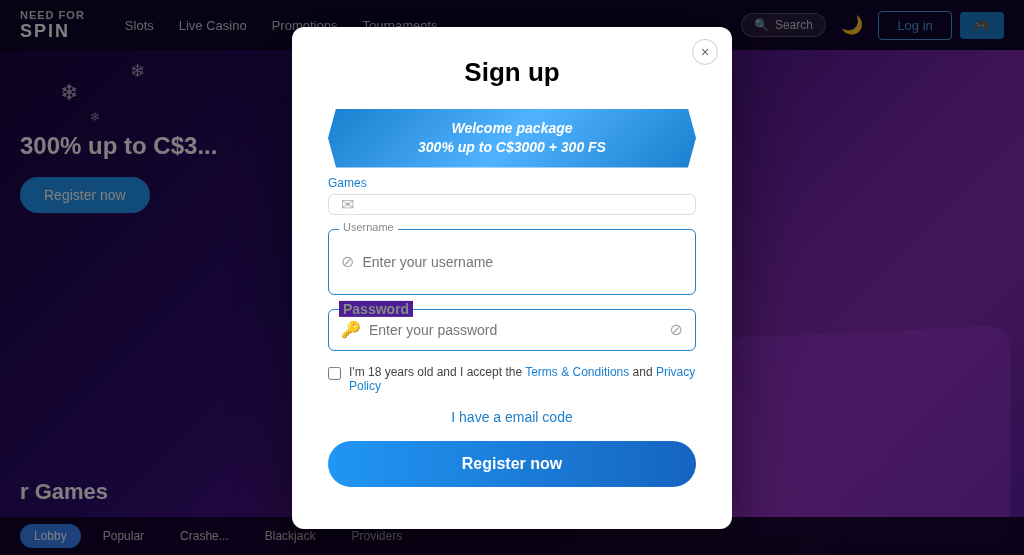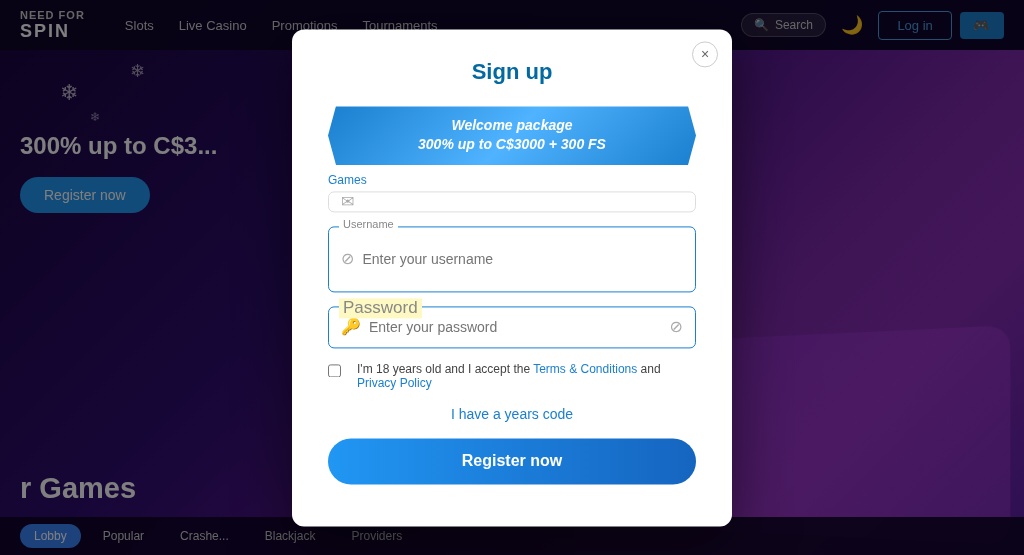--- a/index.html
+++ b/index.html
@@ -73,21 +73,21 @@
       background: white; border-radius: 12px; width: 440px;
       padding: 30px 36px 28px; z-index: 20; box-shadow: 0 20px 60px rgba(0,0,0,0.5);
     }
     .modal-close {
       position: absolute; top: 12px; right: 14px;
       background: none; border: 1px solid #ccc; border-radius: 50%;
       width: 26px; height: 26px; display: flex; align-items: center; justify-content: center;
       cursor: pointer; font-size: 14px; color: #666;
     }
     .modal-title {
-      text-align: center; font-size: 22px; font-weight: 700; color: #0369a1; margin-bottom: 21px;
+      text-align: center; font-size: 26px; font-weight: 700; color: #000000; margin-bottom: 21px;
     }
     .welcome-banner {
       background: linear-gradient(135deg, #1a7fce, #4fb3ff, #1a7fce);
       border-radius: 6px; padding: 10px 20px; text-align: center; margin-bottom: 8px;
       position: relative; clip-path: polygon(8px 0%, calc(100% - 8px) 0%, 100% 50%, calc(100% - 8px) 100%, 8px 100%, 0% 50%);
     }
     .welcome-banner p { color: white; font-weight: 700; font-size: 14px; line-height: 1.4; font-style: italic; }
 
     
     .field-group { margin-bottom: 14px; }
@@ -115,27 +115,27 @@
       position: absolute; top: -9px; left: 10px; background: white;
       padding: 0 4px; font-size: 11px; color: #888;
     }
 
     
     .field-password {
       border: 1px solid #1a7fce; border-radius: 6px; position: relative; padding: 0 12px;
       display: flex; align-items: center; background: white;
     }
     .field-password-label {
-      position: absolute; top: -9px; left: 10px; background: #fef9c3;
-      padding: 0 4px; font-size: 17px; color: #888;
+      position: absolute; top: -9px; left: 10px; background: #4c1d95;
+      padding: 0 4px; font-size: 14px; color: #888; font-weight: bold;
     }
 
     
     .checkbox-row {
-      display: flex; align-items: flex-start; gap: 16px; margin-bottom: 16px; font-size: 12px; color: #444;
+      display: flex; align-items: flex-start; gap: 8px; margin-bottom: 16px; font-size: 12px; color: #444;
     }
     .checkbox-row input[type=checkbox] { margin-top: 2px; flex-shrink: 0; }
     .link-text { color: #1a7fce; text-decoration: none; cursor: pointer; }
 
     
     .promo-link {
       text-align: center; color: #1a7fce; font-size: 14px; cursor: pointer;
       margin-bottom: 16px; text-decoration: none; display: block;
     }
 
@@ -146,21 +146,21 @@
       font-size: 16px; font-weight: 600; cursor: pointer; margin-bottom: 14px;
     }
 
     
     .already-reg {
       text-align: center; font-size: 13px; color: #444;
     }
 
     
     .left-content { position: absolute; left: 20px; top: 80px; z-index: 2; }
-    .games-label { position: absolute; bottom: 50px; left: 20px; color: white; font-size: 29px; font-weight: 800; z-index: 2; }
+    .games-label { position: absolute; bottom: 50px; left: 20px; color: white; font-size: 22px; font-weight: 800; z-index: 2; }
   </style>
 </head>
 <body>
 
 <div class="bg"></div>
 
 <div class="header">
   <div class="logo">
     <span class="logo-need">NEED FOR</span>
     <span class="logo-spin">SPIN</span>
@@ -251,19 +251,19 @@
 
   
   <div class="checkbox-row">
     <input type="checkbox" style="">
     <span>
       <span>I'm 18 years old and I accept the </span><a class="link-text">Terms &amp; Conditions</a><span> and </span><a class="link-text">Privacy Policy</a>
     </span>
   </div>
 
   
-  <a class="promo-link">I have a years code</a>
+  <a class="promo-link">I have a email code</a>
 
   
   <button class="register-btn">Register now</button>
 
   
 </div>
 
 </body></html>

